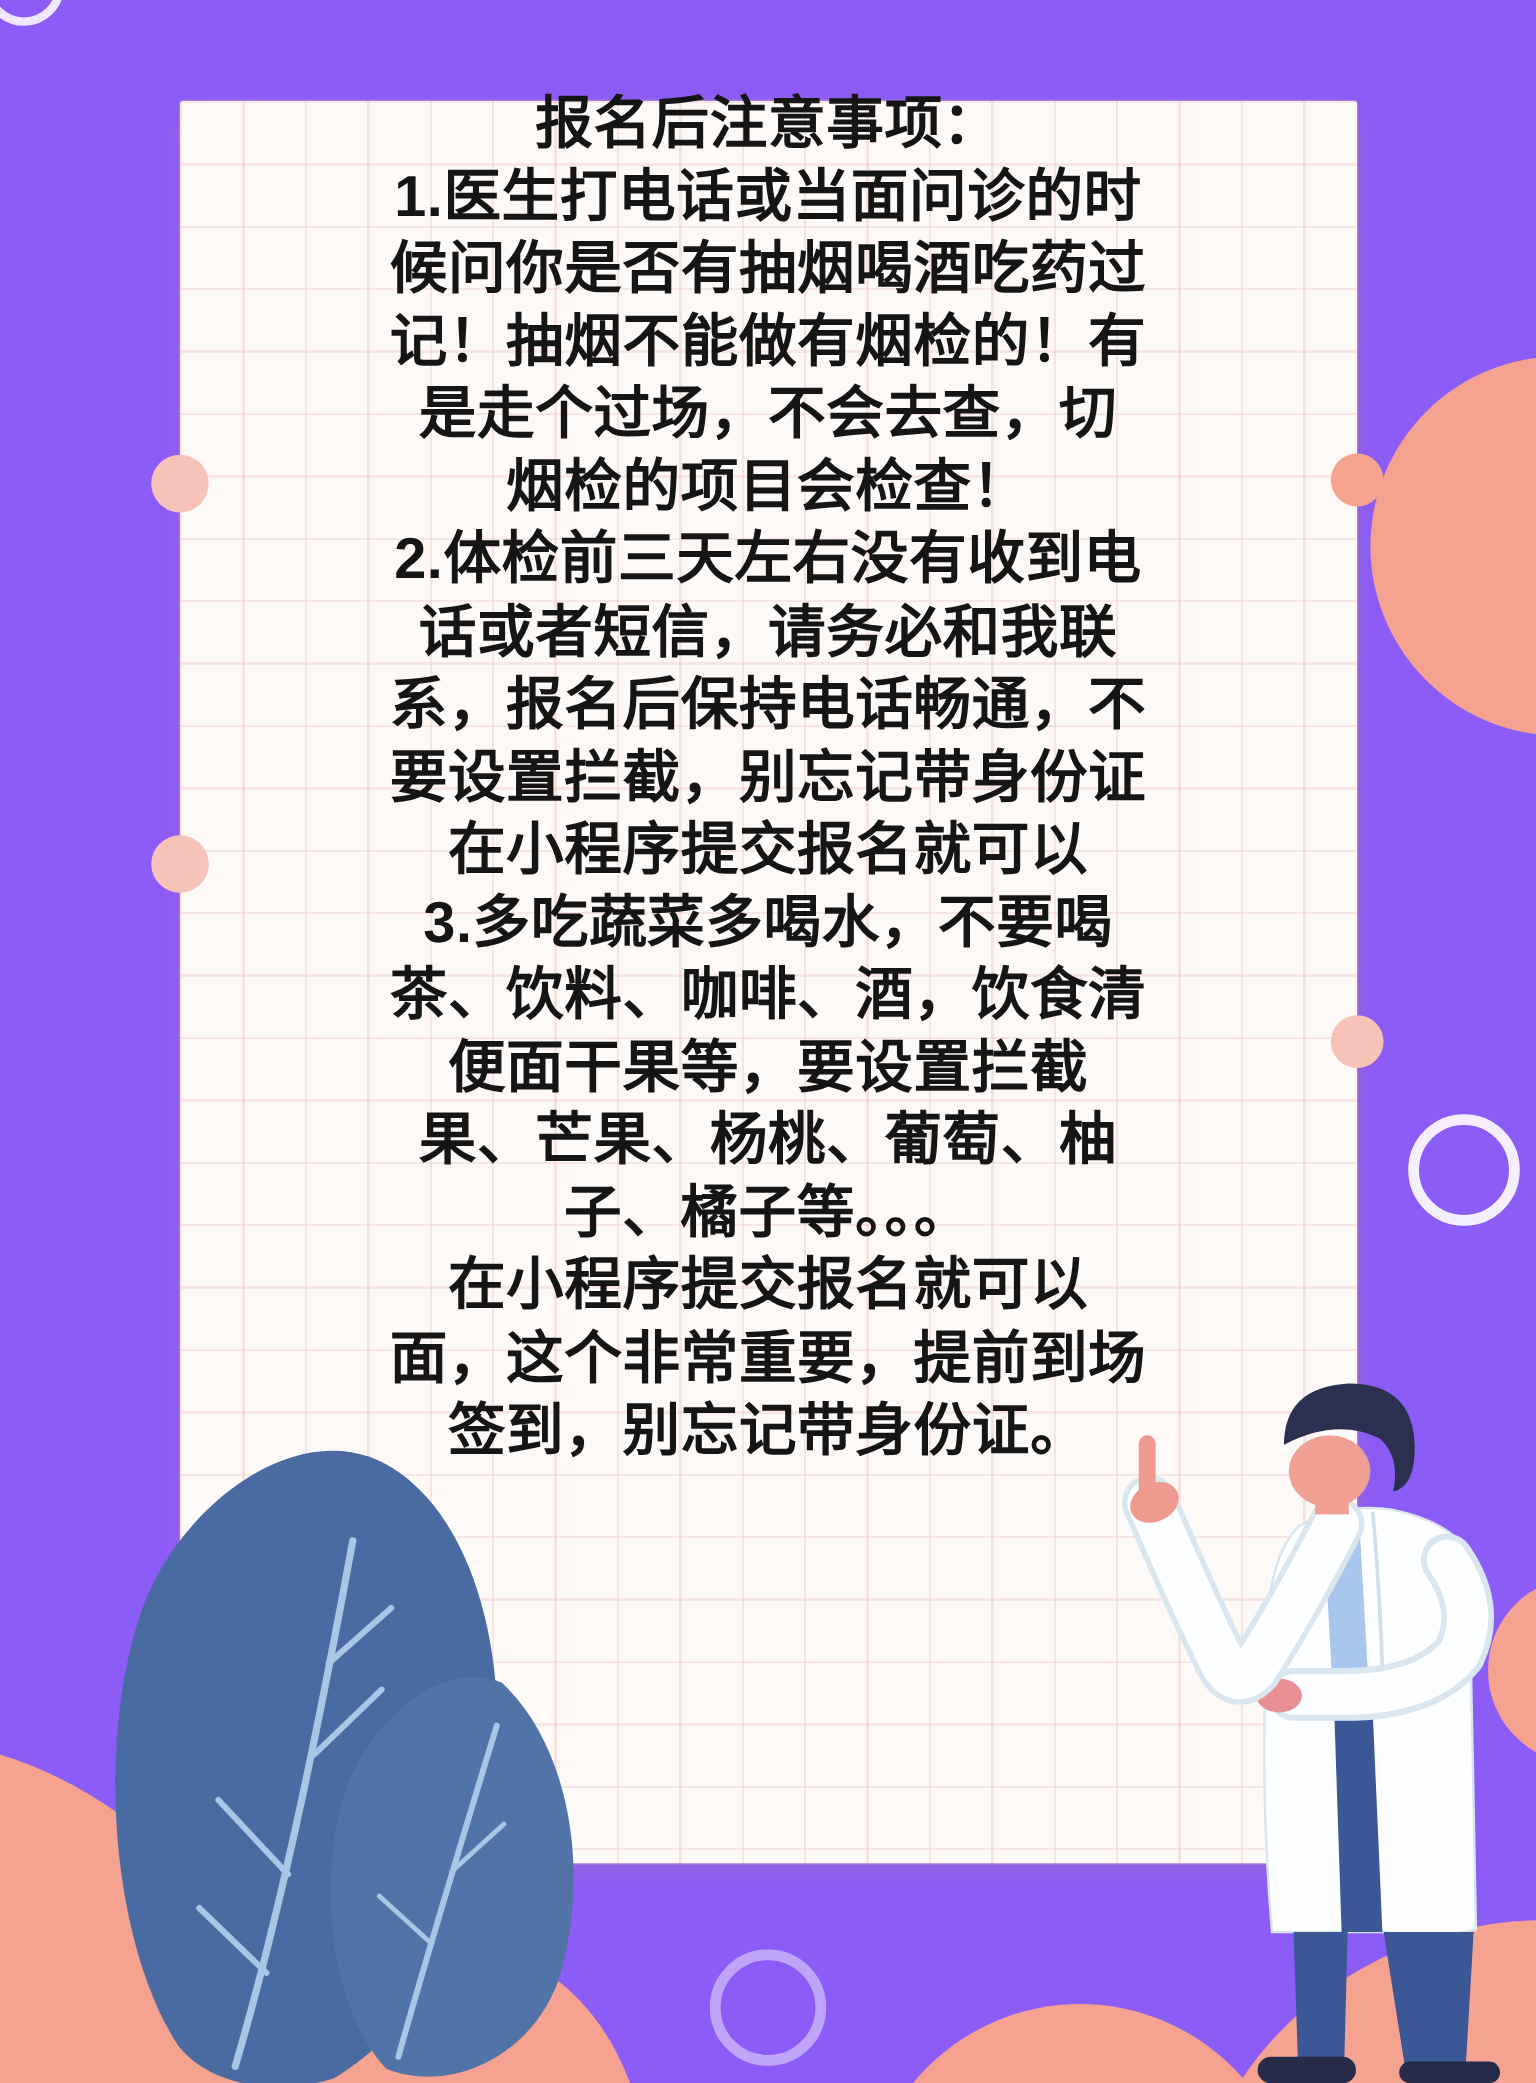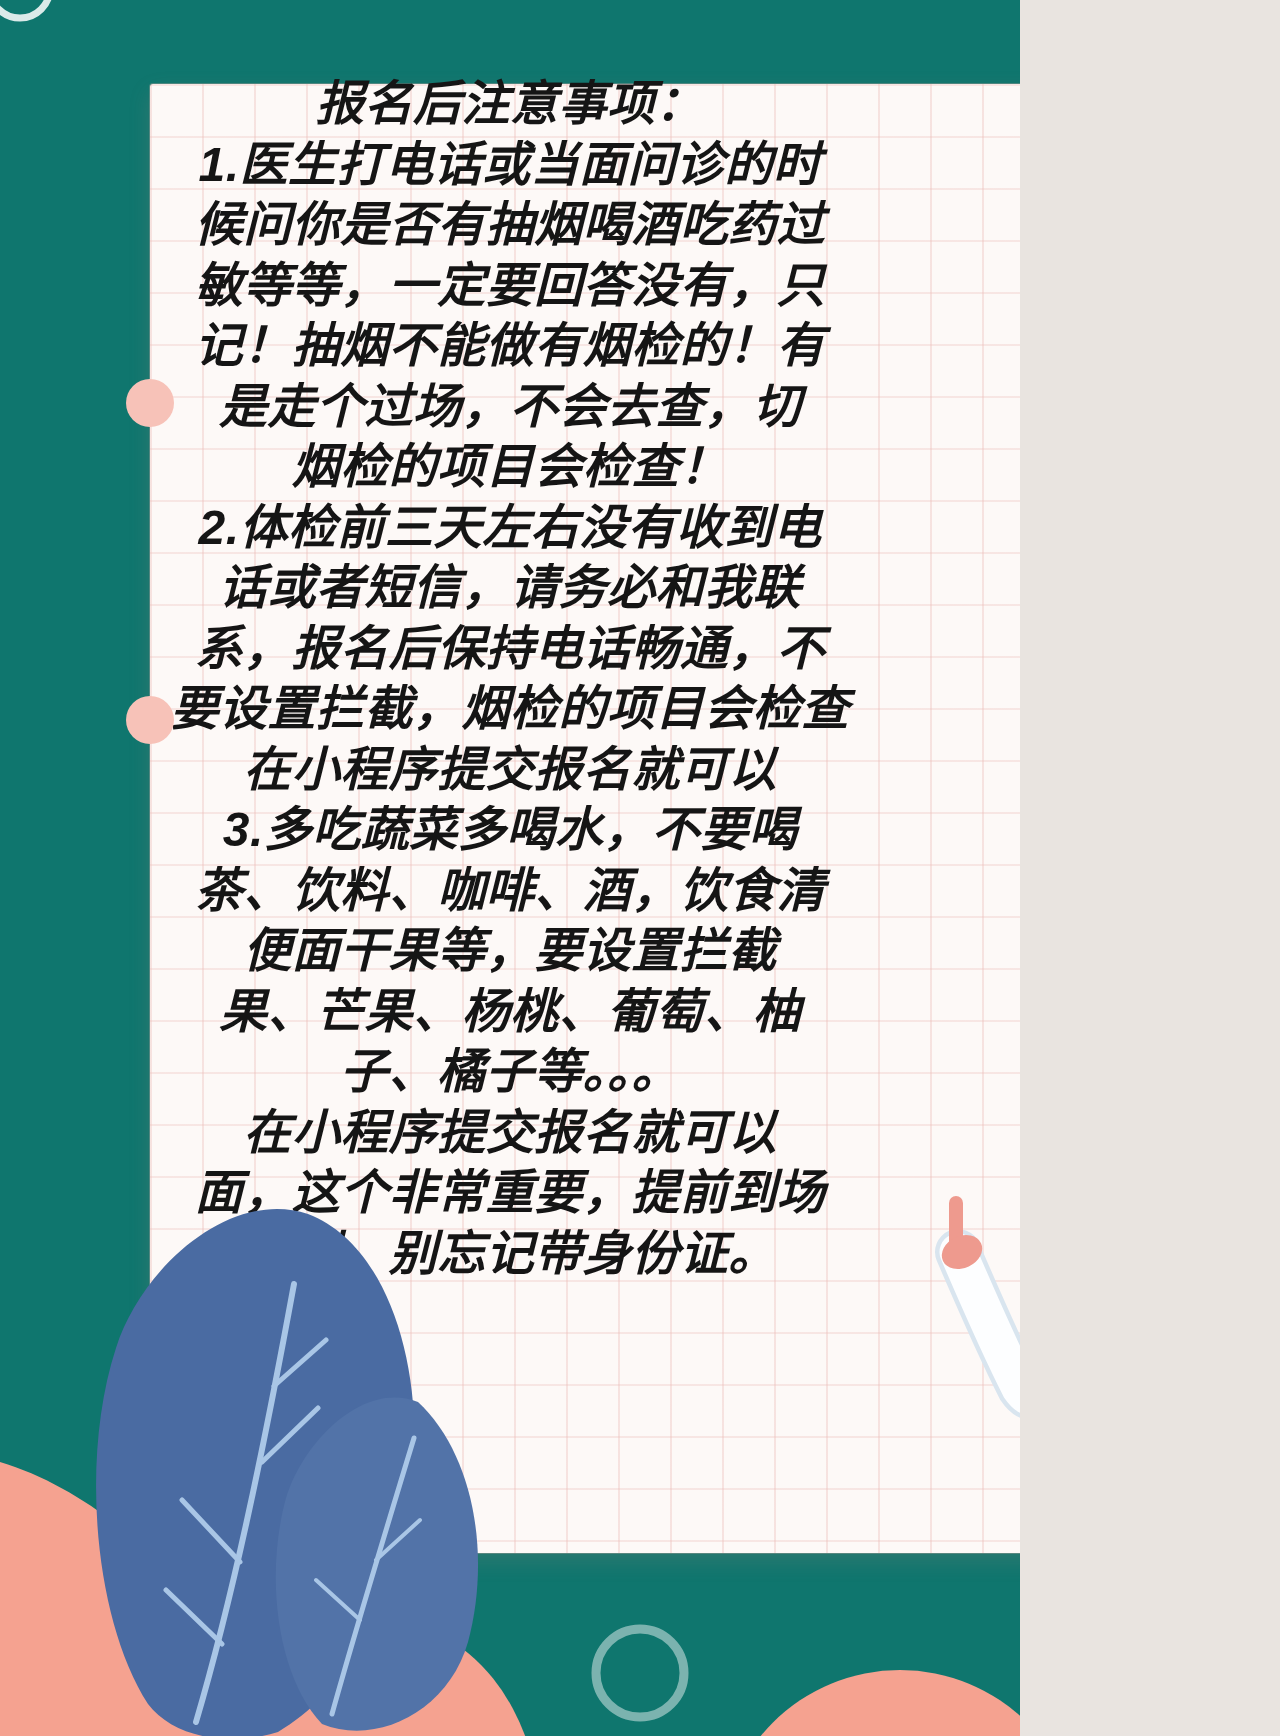--- a/index.html
+++ b/index.html
@@ -1,20 +1,19 @@
 <!DOCTYPE html>
 <html lang="zh-CN"><head>
 <meta charset="utf-8">
 <style>
   html,body{margin:0;padding:0;background:#e9e4e0;}
   .stage{
-    position:relative;width:1020px;height:1736px;overflow:hidden;
-    background:#0f766e;
+    position:relative;width:1280px;height:1736px;overflow:hidden;
+    background:#8b5cf6;
     font-family:"Liberation Sans","DejaVu Sans",sans-serif;
-    font-style:italic;
   }
   .decor{position:absolute;left:0;top:0;z-index:1;}
   .card{
     position:absolute;left:150px;top:84px;width:981px;height:1469px;z-index:2;
     background-color:#fdf9f7;border-radius:3px;
     background-image:
       repeating-linear-gradient(to right, rgba(236,190,186,.38) 0 2px, transparent 2px 52px),
       repeating-linear-gradient(to bottom, rgba(236,190,186,.32) 0 2px, transparent 2px 52px);
     box-shadow:0 0 0 1px rgba(228,178,172,.28), 0 8px 22px rgba(213,138,128,.16);
   }
@@ -50,28 +49,27 @@
     <circle cx="1220" cy="975" r="42" fill="none" stroke="rgba(255,255,255,0.9)" stroke-width="9"></circle>
     <circle cx="640" cy="1673" r="44" fill="none" stroke="rgba(255,255,255,0.45)" stroke-width="9"></circle>
   </svg>
 
   <div class="card"></div>
 
   <div class="note">
     <div class="ln">报名后注意事项：</div>
     <div class="ln">1.医生打电话或当面问诊的时</div>
     <div class="ln">候问你是否有抽烟喝酒吃药过</div>
-    <div class="ln">敏等等，一定要回答没有，只</div>
     <div class="ln">记！抽烟不能做有烟检的！有</div>
     <div class="ln">是走个过场，不会去查，切</div>
     <div class="ln">烟检的项目会检查！</div>
     <div class="ln">2.体检前三天左右没有收到电</div>
     <div class="ln">话或者短信，请务必和我联</div>
     <div class="ln">系，报名后保持电话畅通，不</div>
-    <div class="ln">要设置拦截，烟检的项目会检查</div>
+    <div class="ln">要设置拦截，别忘记带身份证</div>
     <div class="ln">在小程序提交报名就可以</div>
     <div class="ln">3.多吃蔬菜多喝水，不要喝</div>
     <div class="ln">茶、饮料、咖啡、酒，饮食清</div>
     <div class="ln">便面干果等，要设置拦截</div>
     <div class="ln">果、芒果、杨桃、葡萄、柚</div>
     <div class="ln">子、橘子等。。。</div>
     <div class="ln">在小程序提交报名就可以</div>
     <div class="ln">面，这个非常重要，提前到场</div>
     <div class="ln">签到，别忘记带身份证。</div>
   </div>

